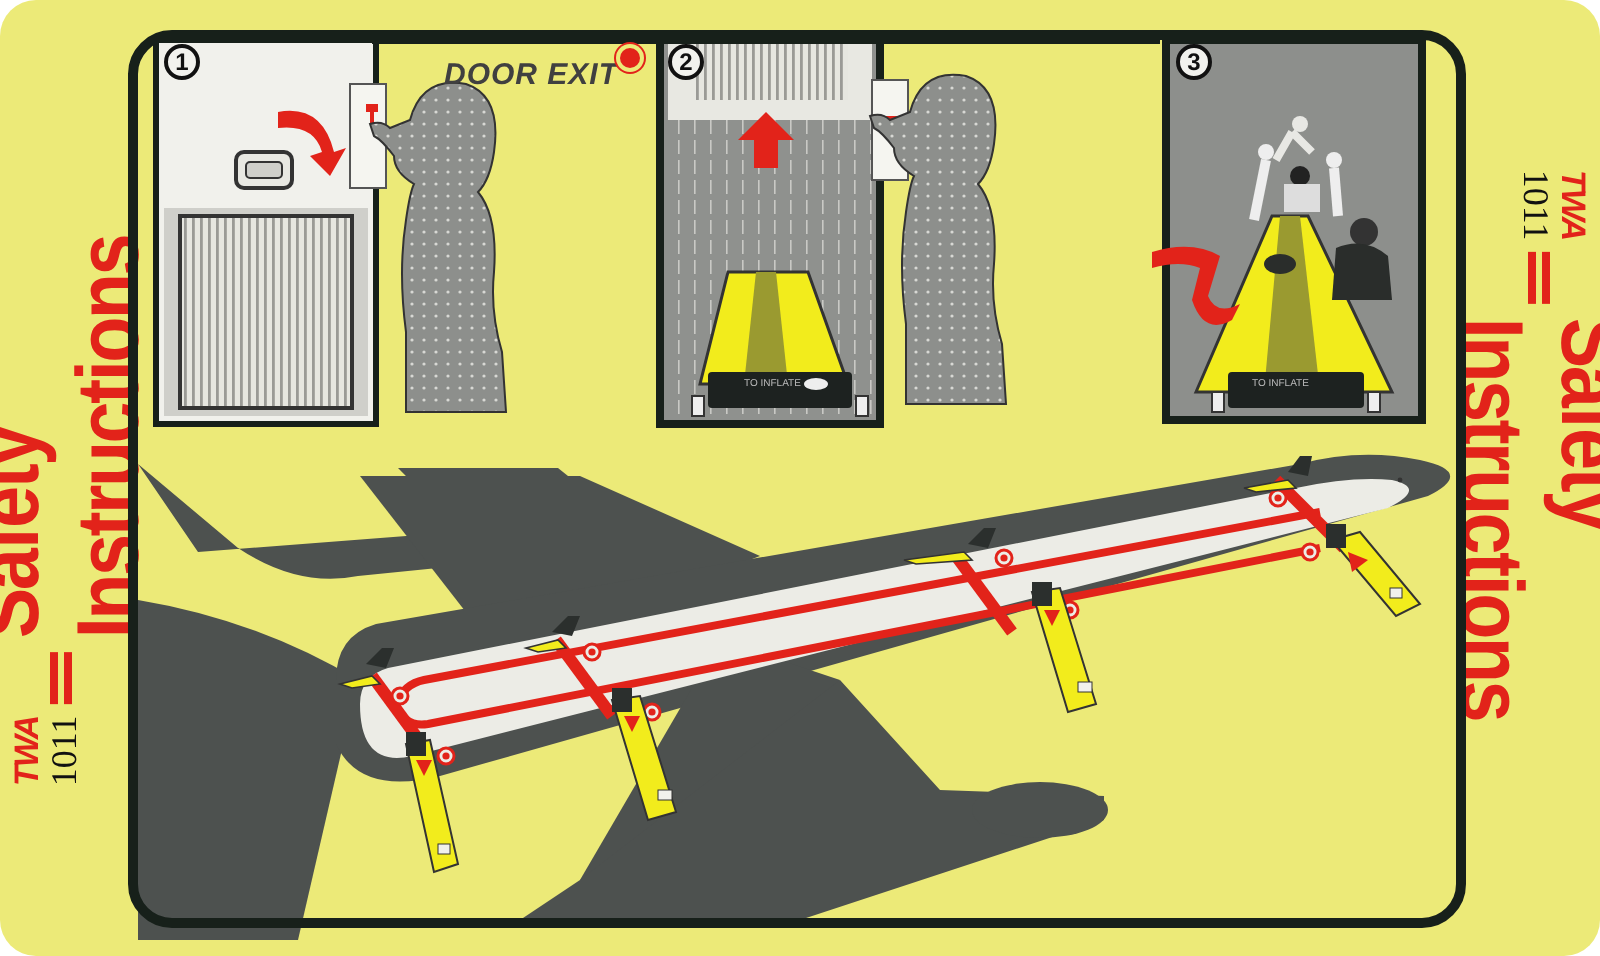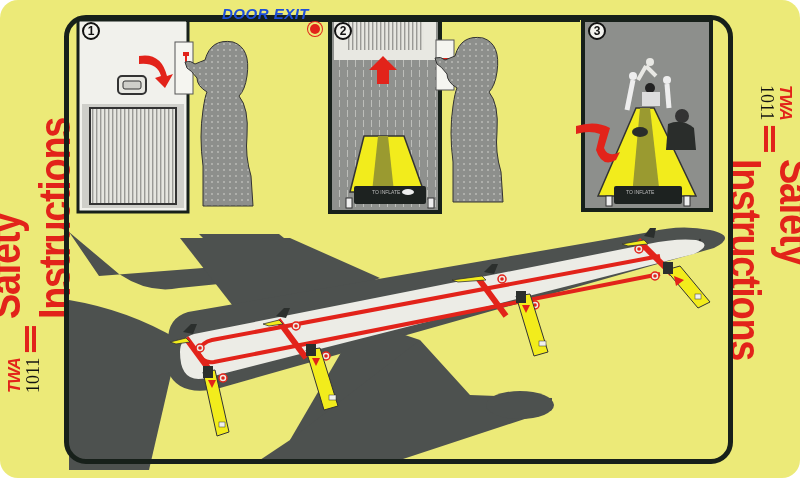--- a/index.html
+++ b/index.html
@@ -36,23 +36,23 @@
   .title {
     font-family: "Liberation Sans", sans-serif; font-weight: bold; color: #e2231a;
     font-size: 44px; letter-spacing: -1.5px; transform: scaleX(0.86); transform-origin: left center;
   }
   .frame {
     position: absolute; left: 64px; top: 15px; width: 669px; height: 449px;
     border: 5px solid #17201a; border-radius: 22px; box-sizing: border-box;
   }
   svg.art { position: absolute; left: 0; top: 0; }
   .door-exit {
-    position: absolute; left: 222px; top: 5px;
+    position: absolute; left: 222px; top: 29px;
     font-family: "Liberation Sans", sans-serif; font-weight: bold; font-style: italic;
-    color: #1d4ed8; font-size: 15px; letter-spacing: 0.5px;
+    color: #404040; font-size: 15px; letter-spacing: 0.5px;
   }
   .exit-dot {
     position: absolute; left: 310px; top: 24px; width: 10px; height: 10px; border-radius: 50%;
     background: #e2231a; box-shadow: 0 0 0 2px #ecea78, 0 0 0 3px #e2231a;
   }
   .step-num {
     position: absolute; width: 18px; height: 18px; border-radius: 50%;
     background: #f2f2ee; border: 2px solid #111; box-sizing: border-box;
     font-family: "Liberation Sans", sans-serif; font-weight: bold; font-size: 12px;
     display: flex; align-items: center; justify-content: center; color: #111;

